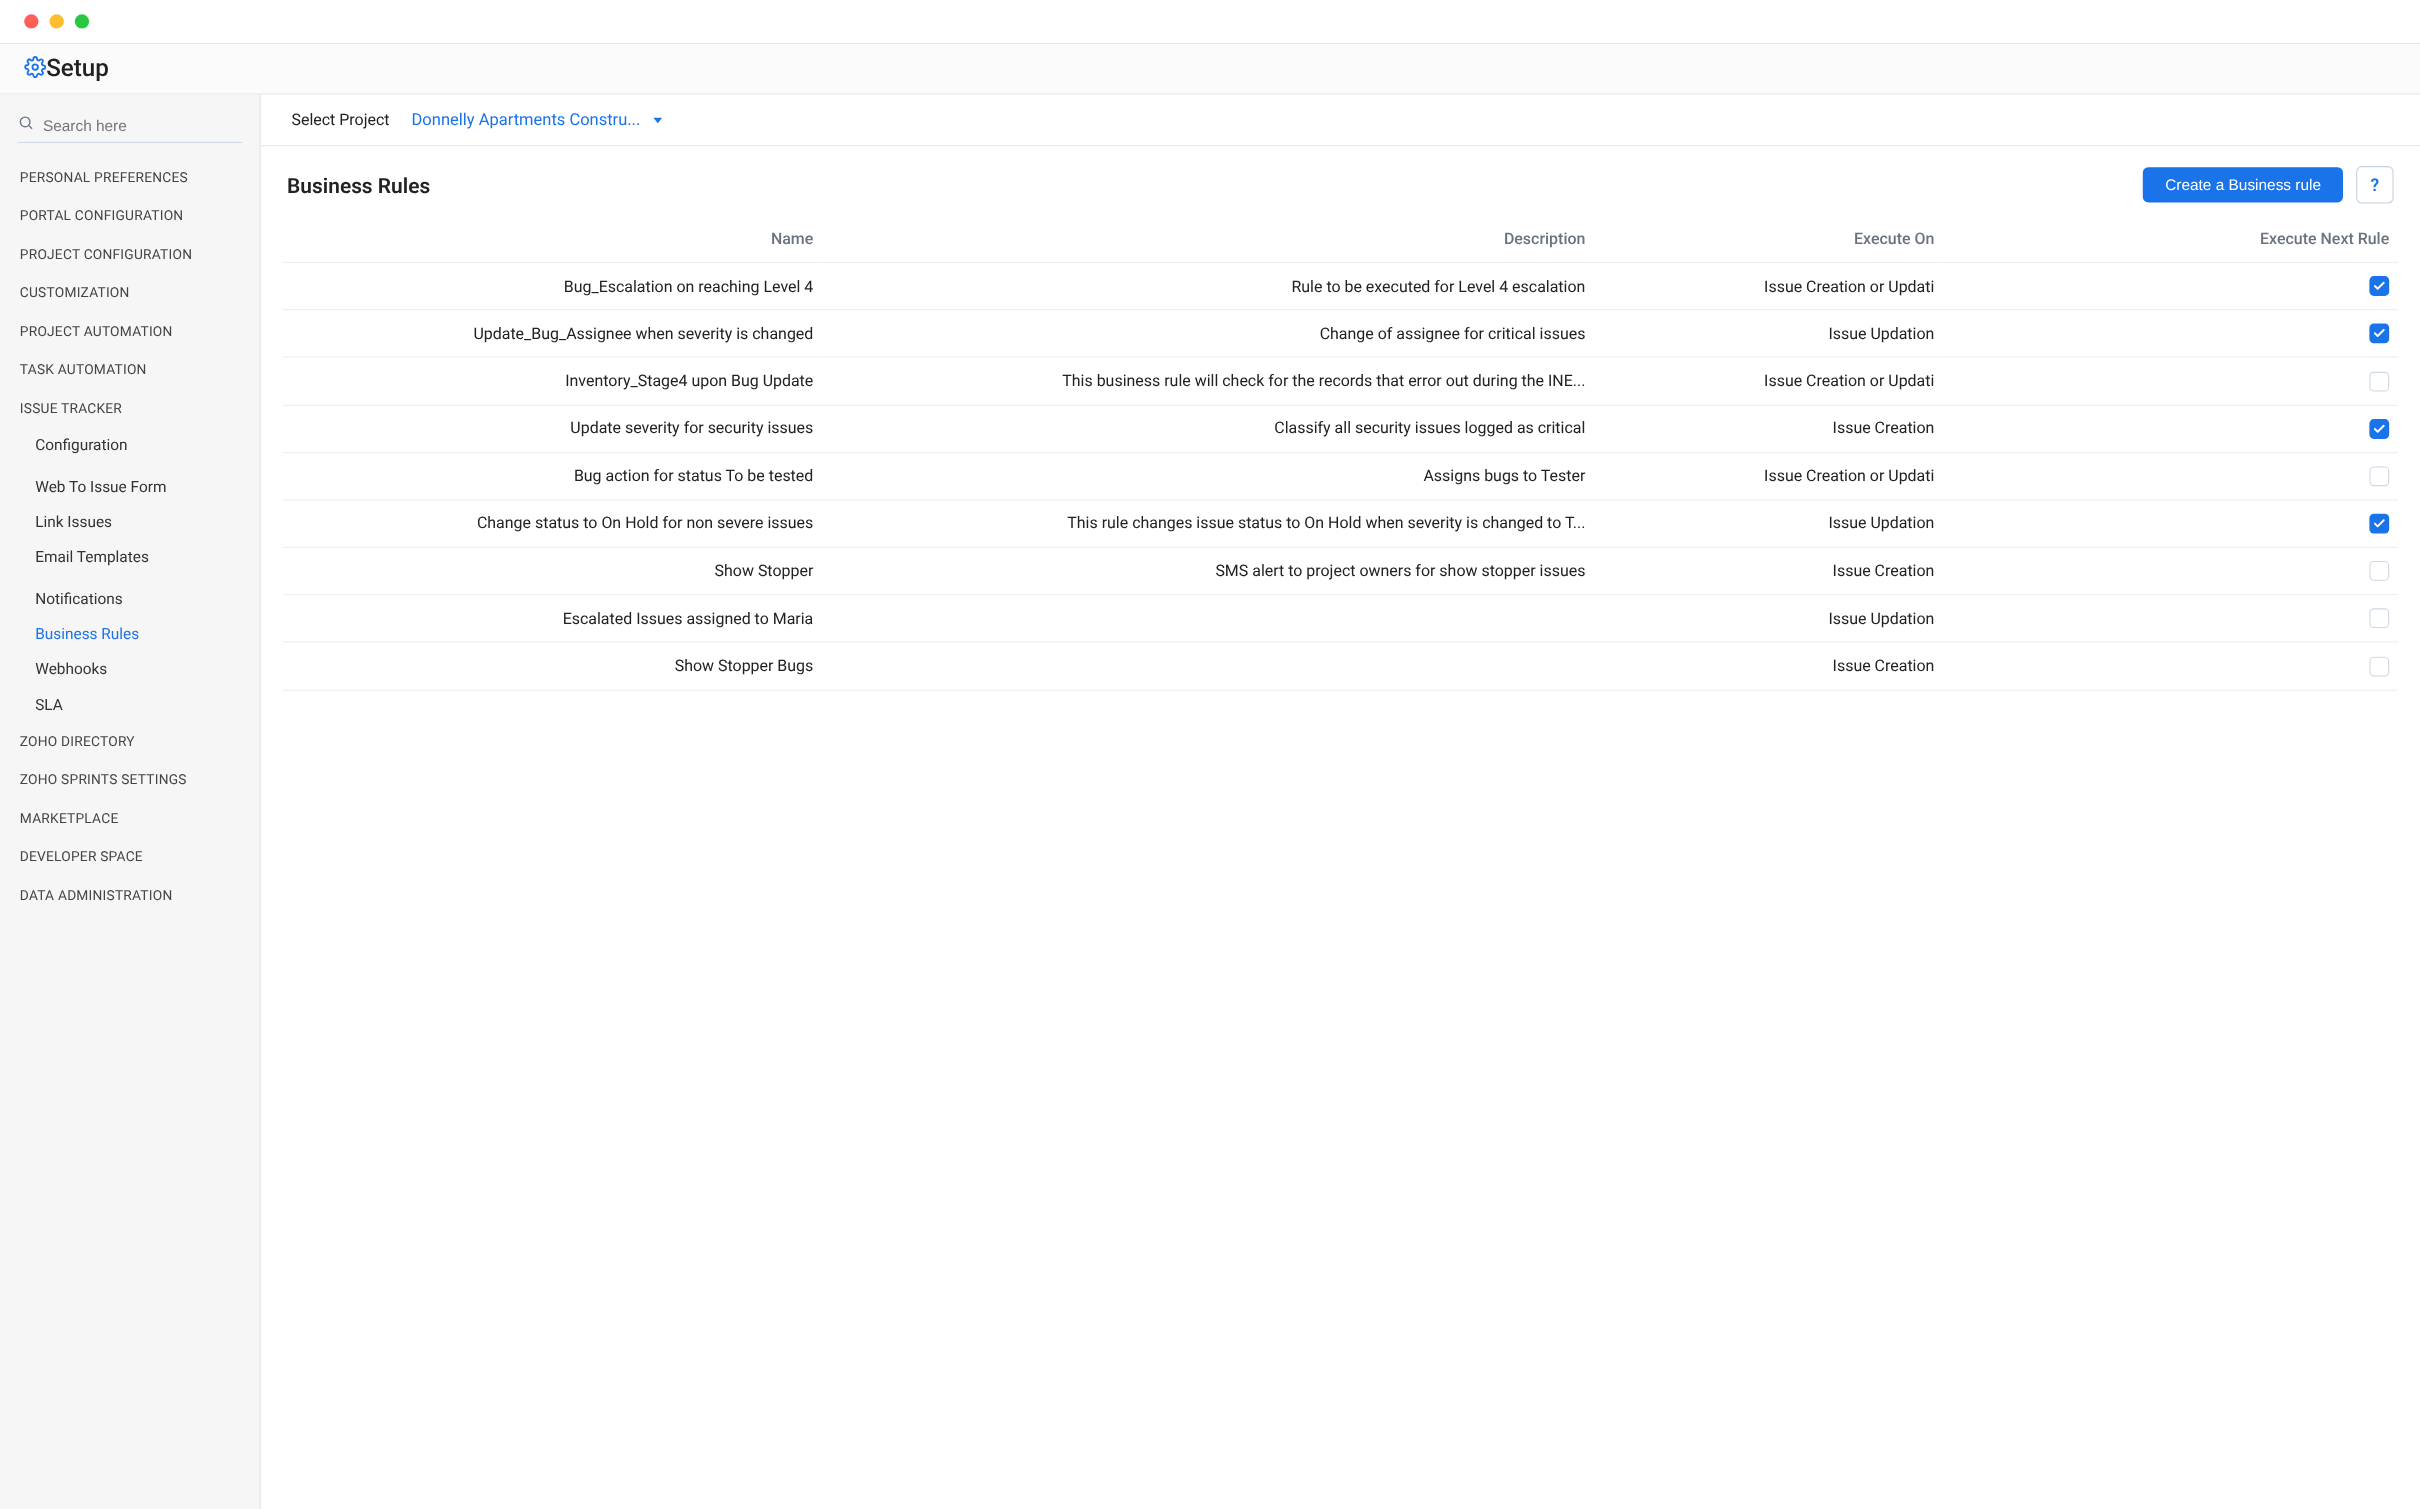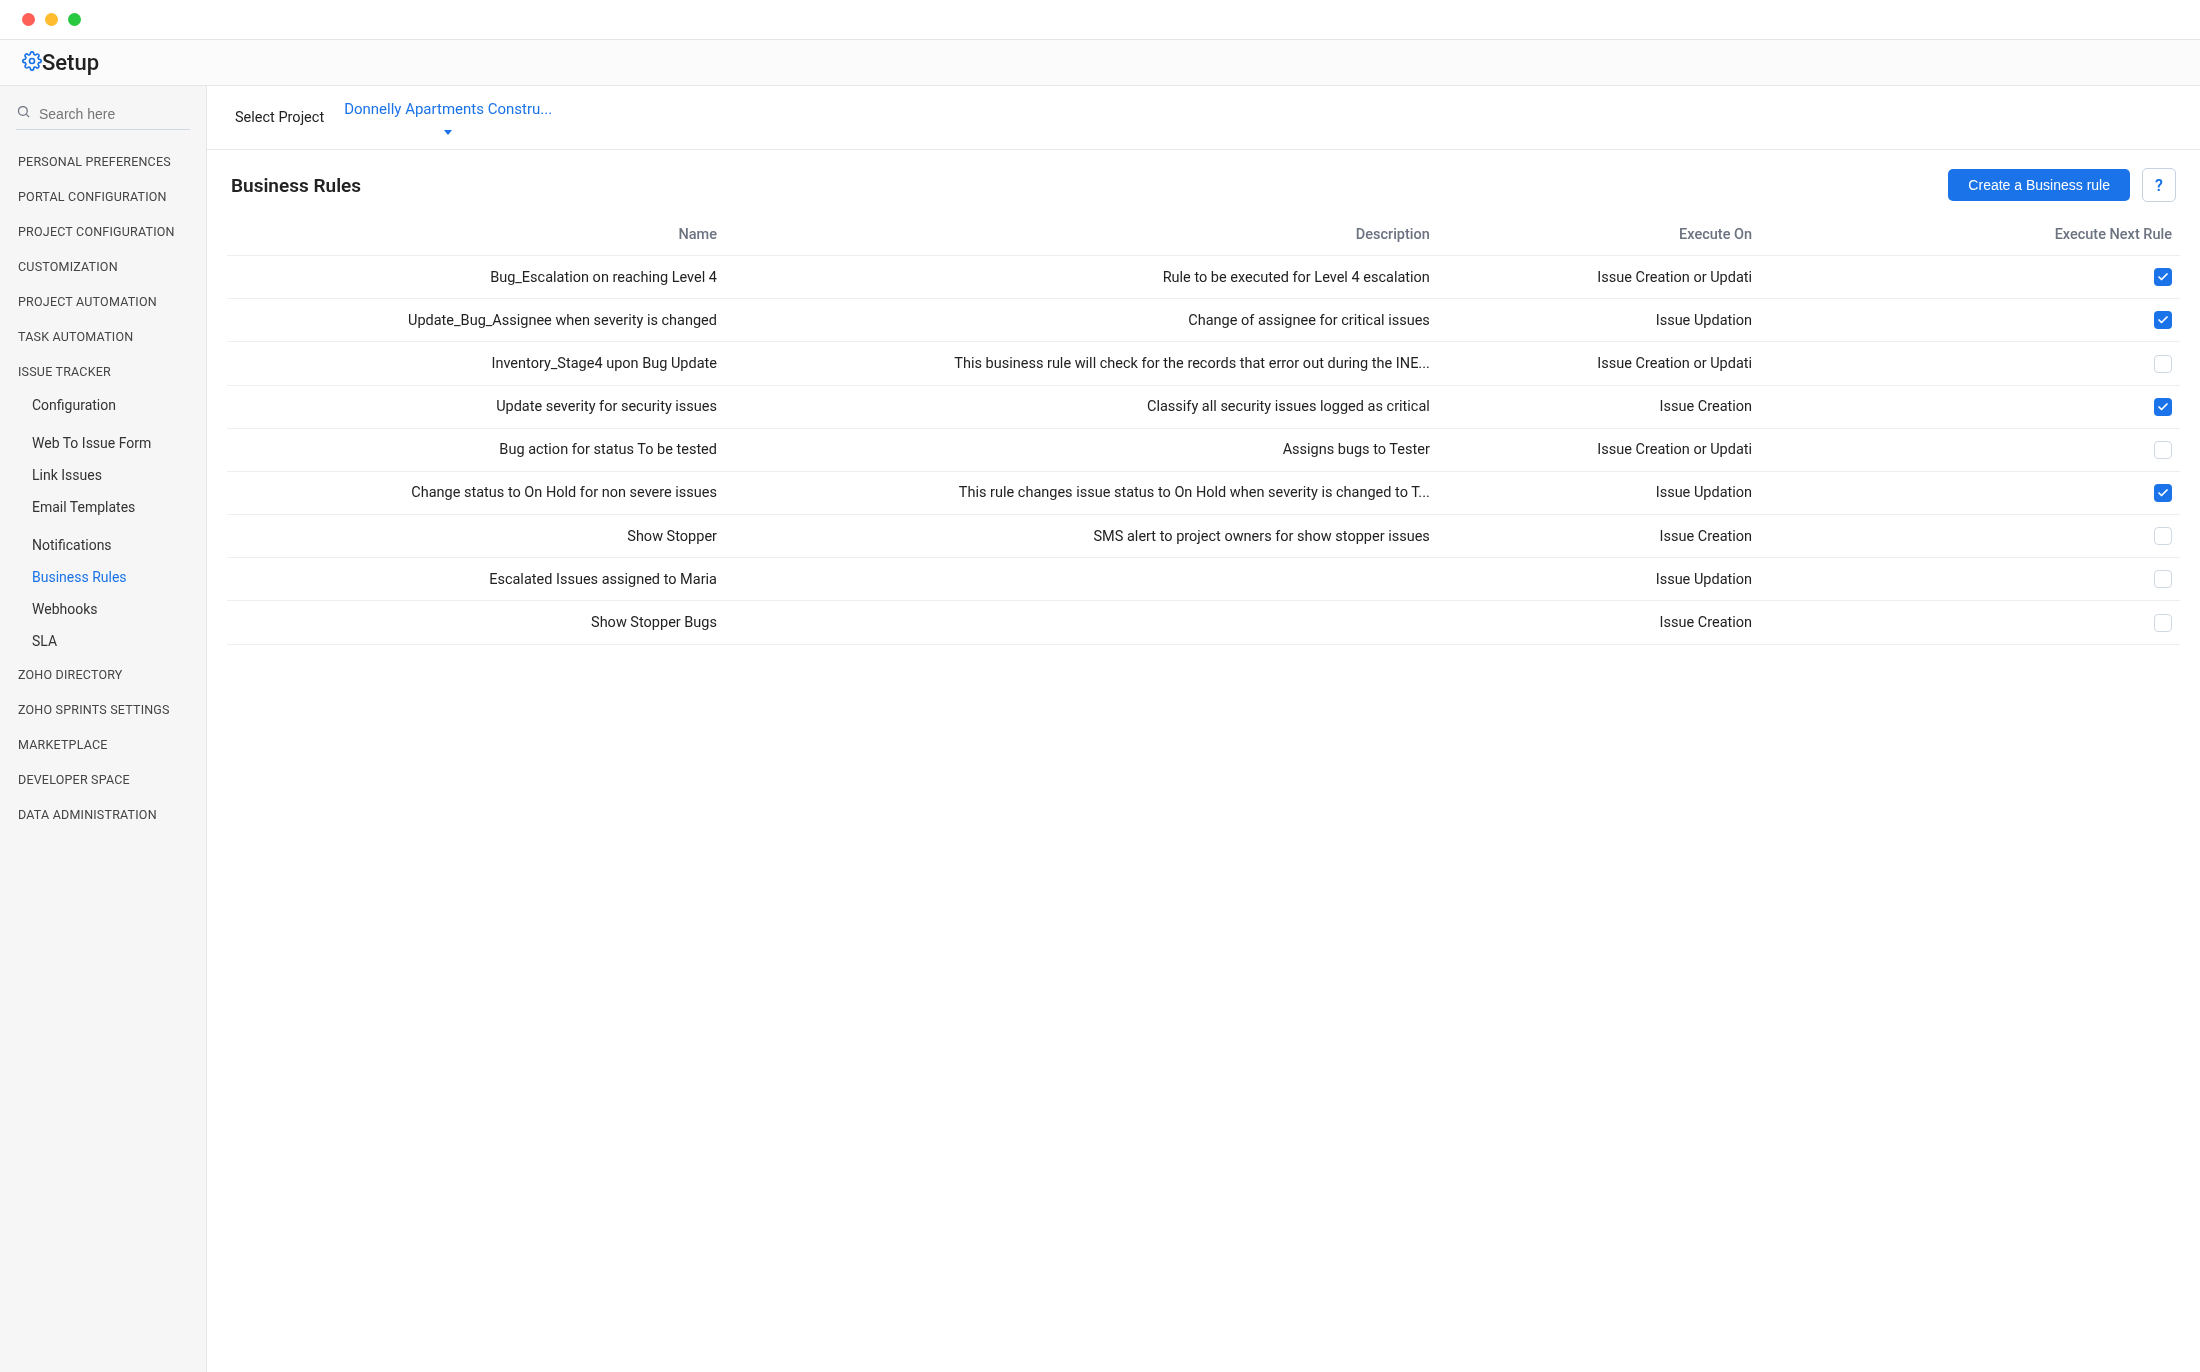--- a/index.html
+++ b/index.html
@@ -13,37 +13,37 @@
   .dot.yellow { background: #febc2e; }
   .dot.green { background: #28c840; }
 
   
   .app-header { height: 46px; display: flex; align-items: center; padding: 0 22px; border-bottom: 1px solid #e6e6e6; gap: 0; background: #fbfbfb; }
   .app-header .h-title { font-size: 22px; font-weight: 500; color: #222; }
   .gear-svg { color: #1a73e8; }
 
   
   .shell { flex: 1; display: flex; min-height: 0; }
-  .sidebar { width: 207px; background: #f6f6f6; border-right: 1px solid #e6e6e6; padding: 14px 0 20px 0; overflow-y: auto; }
+  .sidebar { width: 237px; background: #f6f6f6; border-right: 1px solid #e6e6e6; padding: 14px 0 20px 0; overflow-y: auto; }
   .search-wrap { display: flex; align-items: center; gap: 8px; margin: 0 16px 14px 16px; border-bottom: 1px solid #cfd8e3; padding: 4px 0 6px 0; }
   .search-wrap input { border: none; outline: none; background: transparent; font-size: 14px; color: #444; width: 100%; }
   .search-wrap .mag { color: #6b7280; }
 
   .side-section { font-size: 12.5px; color: #444; padding: 10px 18px; letter-spacing: .2px; cursor: pointer; }
 
   .sub-list { padding-left: 32px; }
   .sub-item { font-size: 14px; color: #333; padding: 8px 10px 8px 0; cursor: pointer; }
   .sub-item.active { color: #1a73e8; }
   .sub-group-gap { height: 6px; }
 
   
   .content { flex: 1; display: flex; flex-direction: column; min-width: 0; }
   .project-bar { display: flex; align-items: center; padding: 14px 28px; border-bottom: 1px solid #e8e8e8; gap: 20px; font-size: 14.5px; }
   .project-bar .lbl { color: #222; }
-  .project-picker { display: inline-flex; align-items: center; gap: 12px; color: #1a73e8; cursor: pointer; font-size: 15px; flex-direction: column; }
+  .project-picker { display: inline-flex; align-items: center; gap: 12px; color: #1a73e8; cursor: pointer; font-size: 15px; }
   .caret-down { width: 0; height: 0; border-left: 4px solid transparent; border-right: 4px solid transparent; border-top: 5px solid #1a73e8; }
 
   .page-head { display: flex; align-items: center; justify-content: space-between; padding: 18px 24px 8px 24px; }
   .page-head h1 { font-size: 19px; font-weight: 600; color: #222; }
   .head-actions { display: flex; align-items: center; gap: 12px; }
   .btn-primary { background: #1a73e8; color: #fff; border: none; border-radius: 5px; padding: 8px 20px; font-size: 14px; cursor: pointer; }
   .help-btn { width: 34px; height: 34px; border: 1px solid #c7d2e0; border-radius: 5px; display: flex; align-items: center; justify-content: center; color: #1a73e8; font-size: 16px; font-weight: 600; cursor: pointer; background: #fff; }
 
   .table-wrap { padding: 4px 20px 0 20px; }
   table { width: 100%; border-collapse: collapse; table-layout: fixed; }

